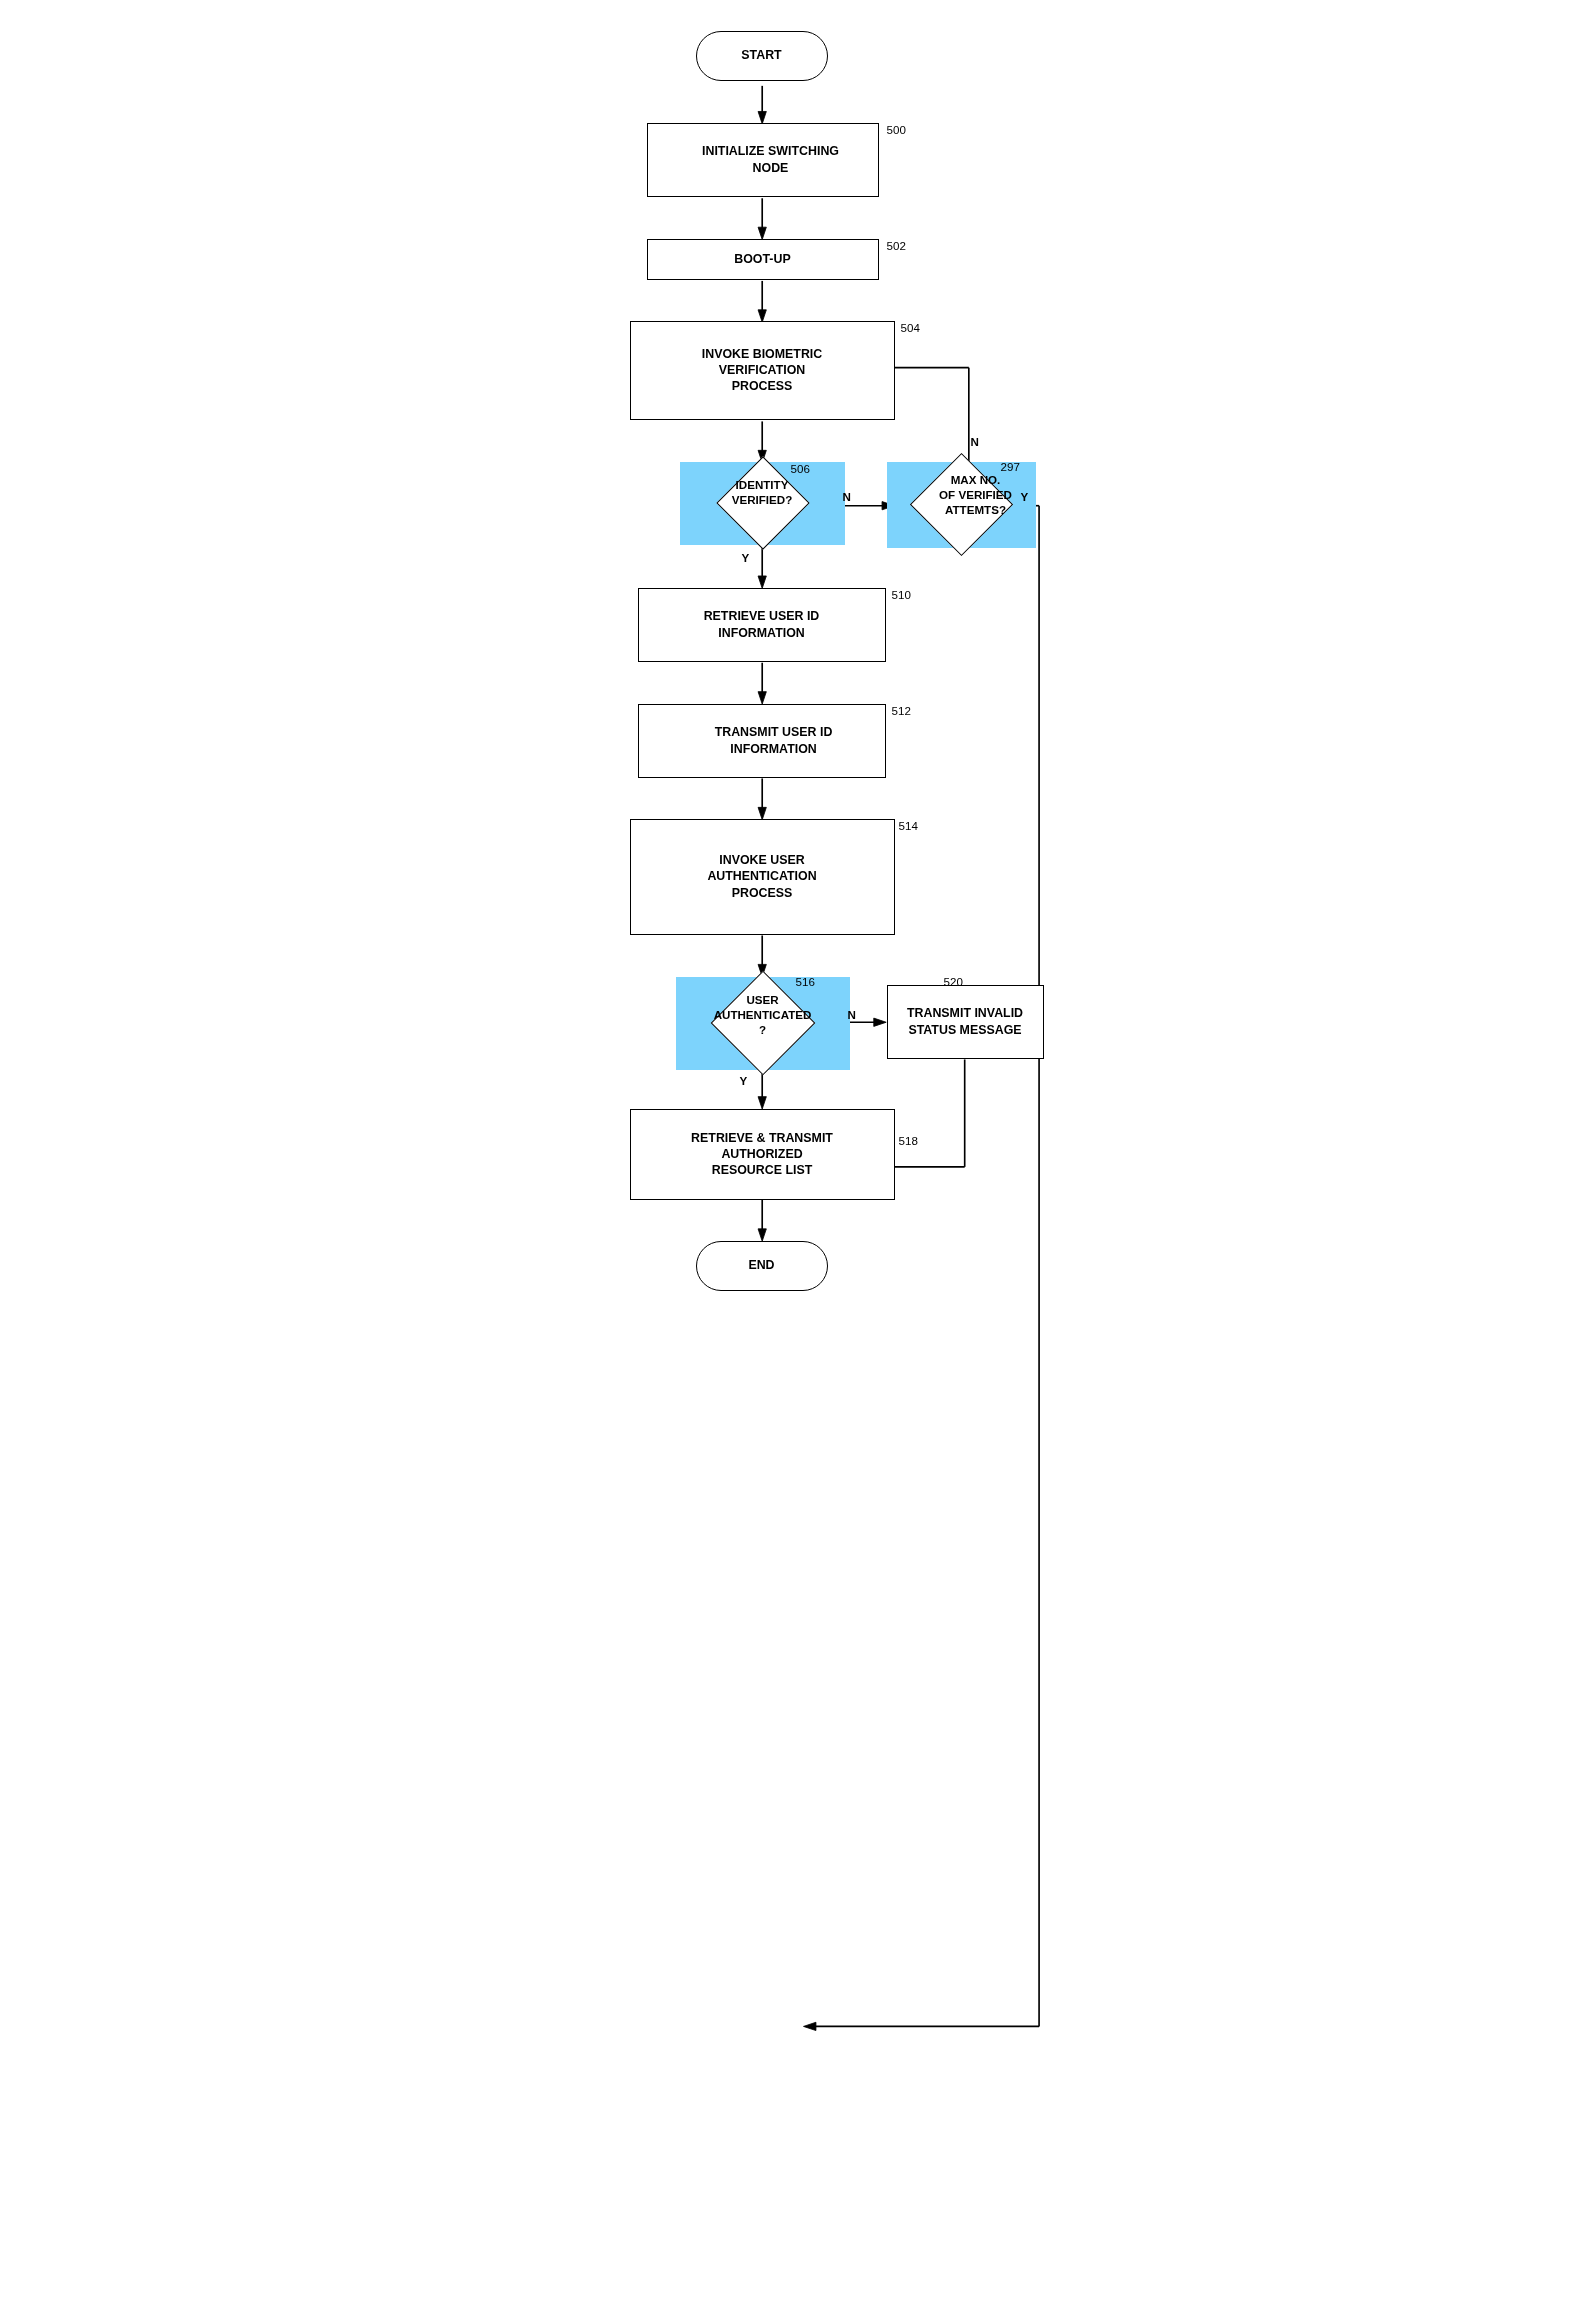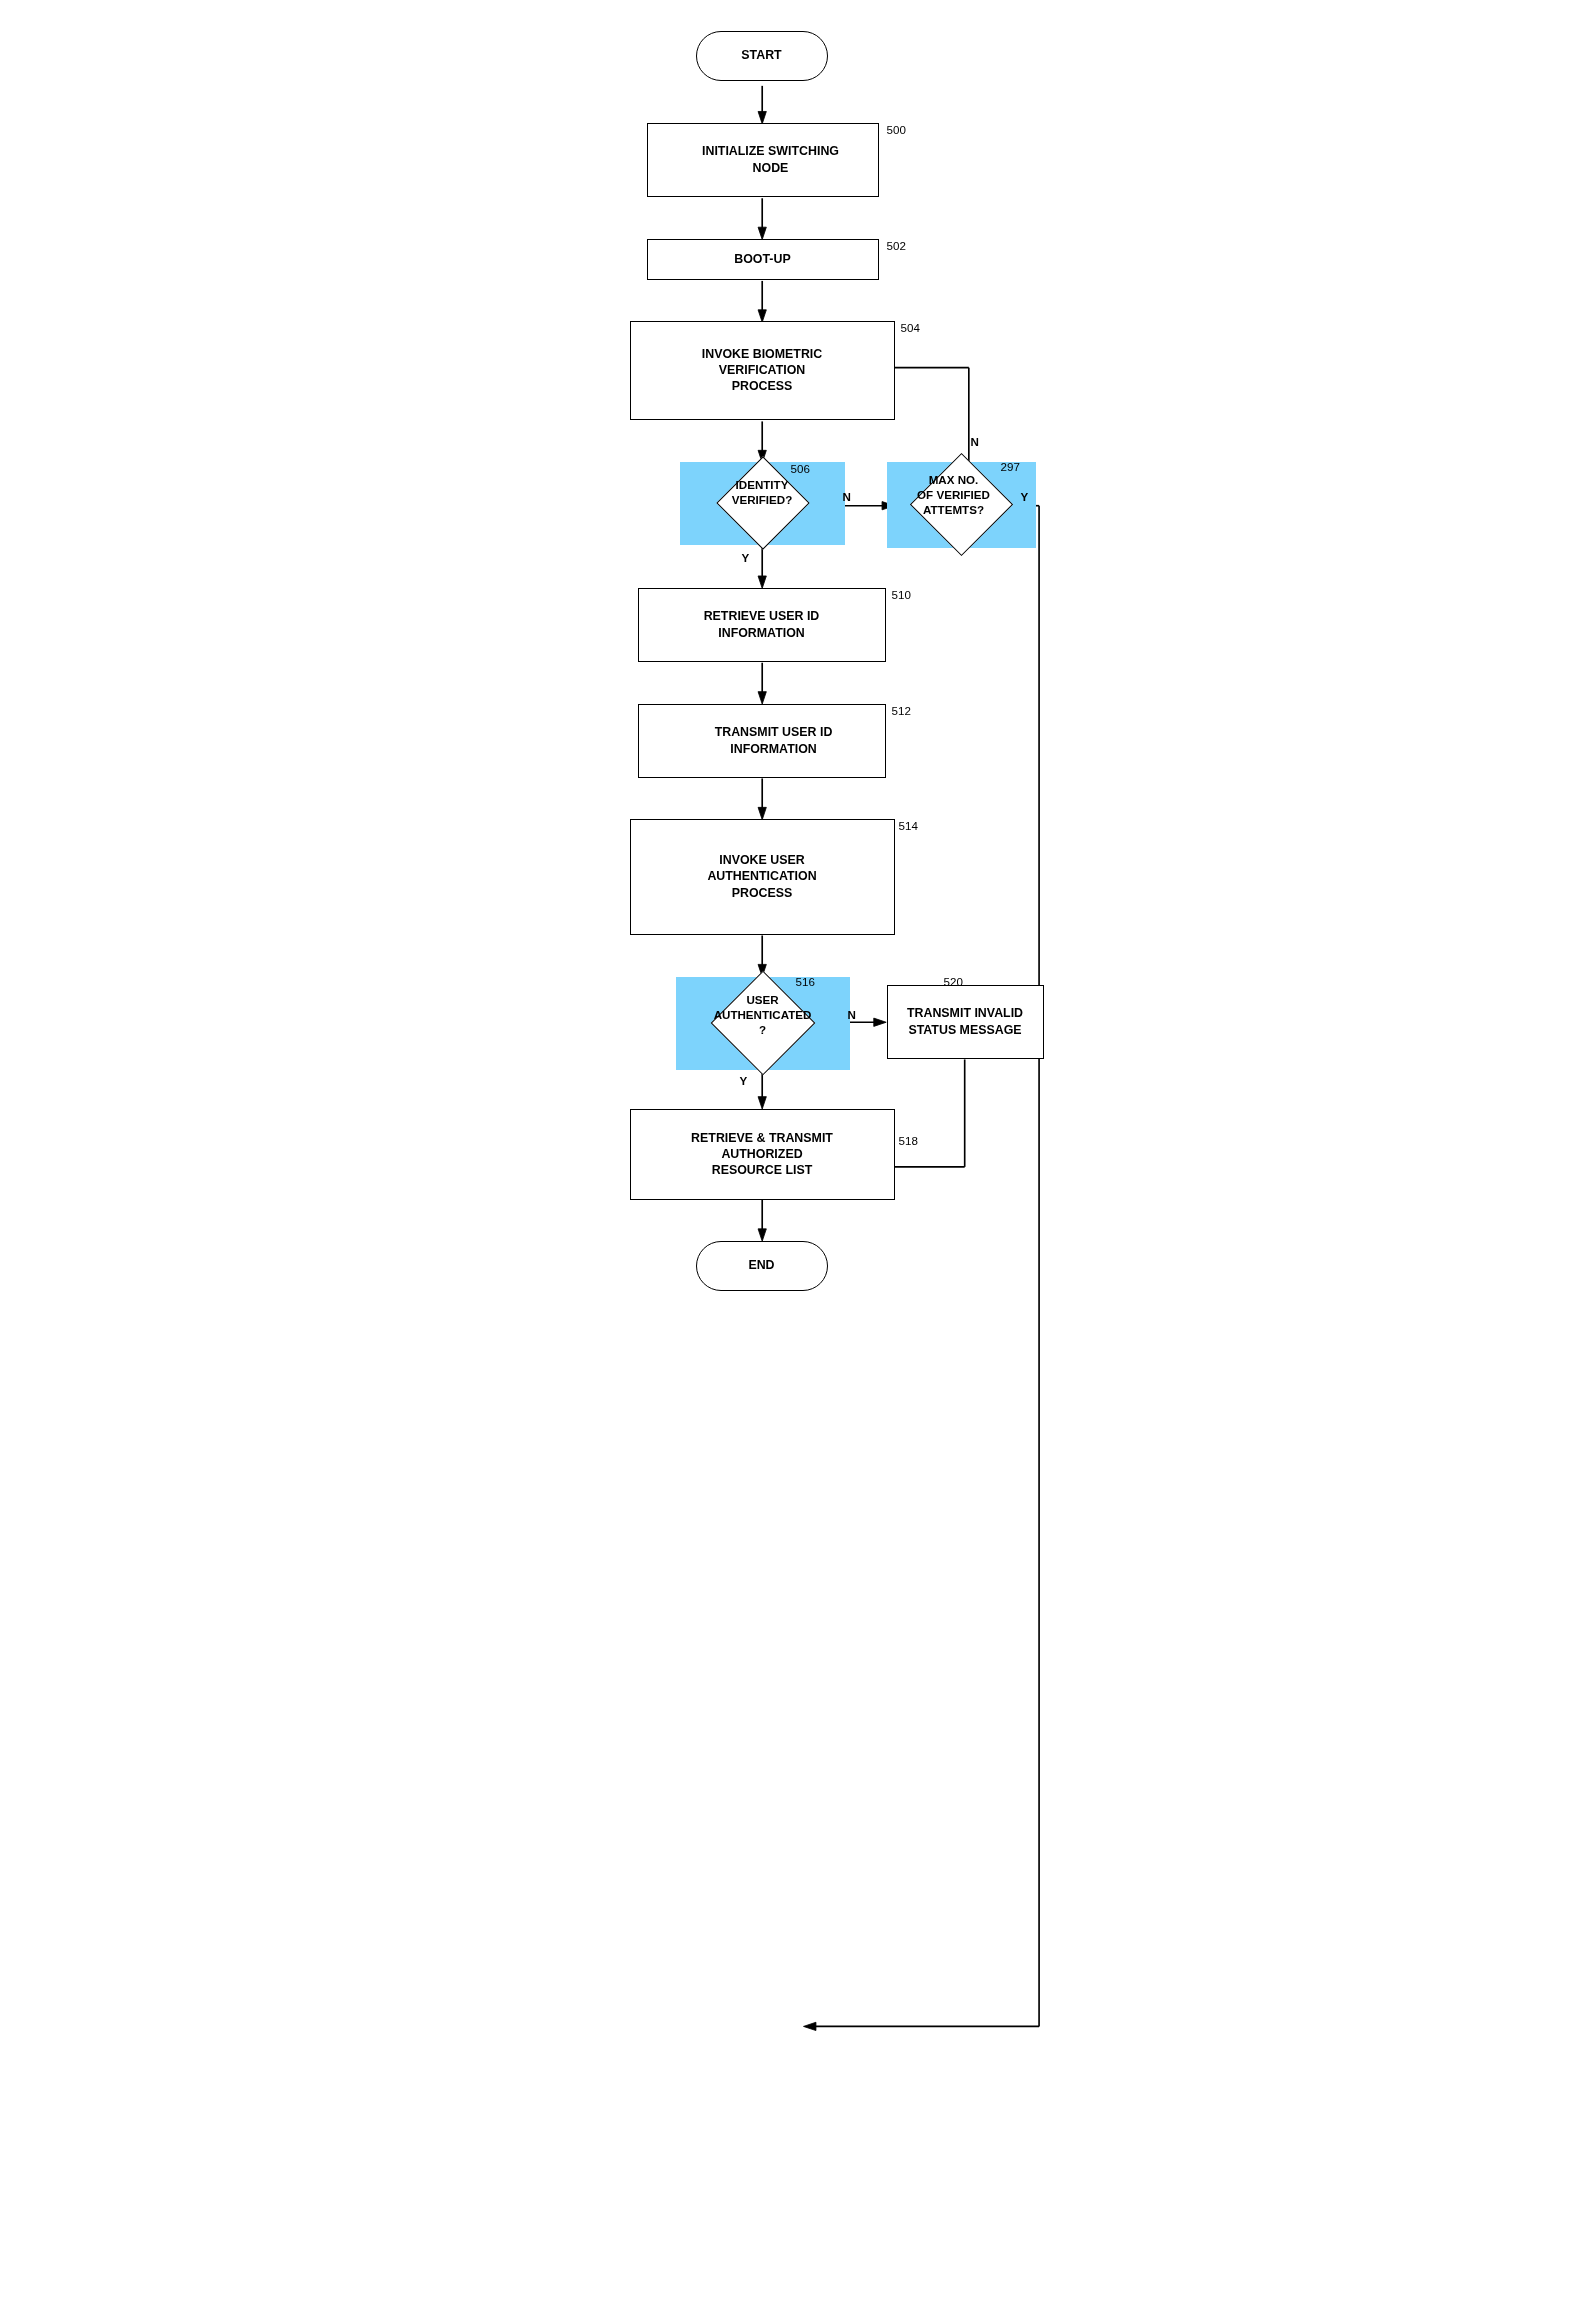--- a/index.html
+++ b/index.html
@@ -176,21 +176,21 @@
     </div>
   </div>
   <div class="label-ref" style="left:285px; top:445px;">506</div>
 
   <div class="arrow-label" style="left:337px; top:473px;">N</div>
 
   <div class="arrow-label" style="left:236px; top:534px;">Y</div>
 
   <div class="fc-node fc-decision" style="left:381px; top:445px; width:149px; height:86px;">
     <div class="fc-decision-inner" style="width:73px; height:73px; top:6.6px; left:38px;"></div>
-    <div class="fc-decision-text" style="width:124px; left:5px; top:10px;text-align:center;">
+    <div class="fc-decision-text" style="width:124px; left:27px; top:10px;text-align:center;">
       <span style="white-space:pre-line;">MAX NO.
 OF VERIFIED
 ATTEMTS?</span>
     </div>
   </div>
   <div class="label-ref" style="left:495px; top:443px;">297</div>
 
   <div class="arrow-label" style="left:465px; top:418px;">N</div>
 
   <div class="arrow-label" style="left:515px; top:473px;">Y</div>

